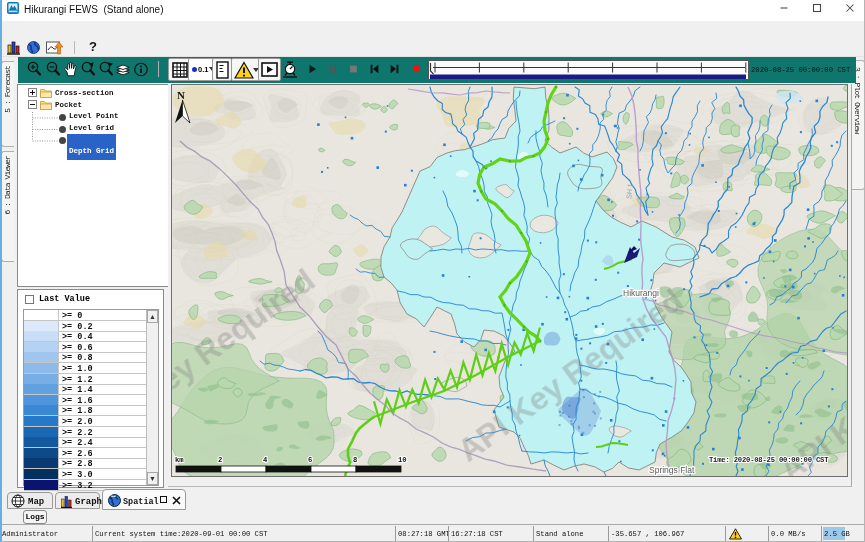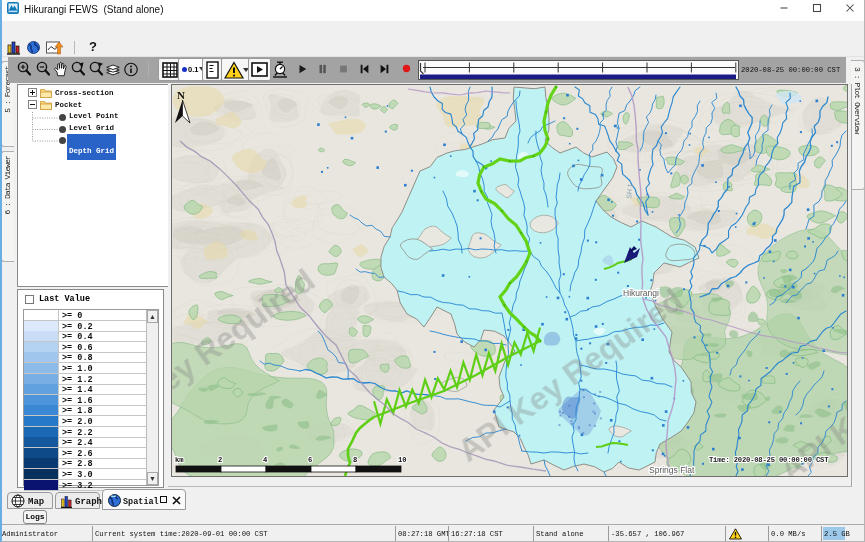--- a/index.html
+++ b/index.html
@@ -16,21 +16,21 @@
 #menu span { position:absolute; top:2px; }
 
 #tb1 { position:absolute; left:0; top:38px; right:0; height:19px; background:#f0f0f0; border-bottom:1px solid #e3e3e3; }
 
 .vtab { position:absolute; background:#f4f4f2; border:1px solid #b0b0b0; border-radius:3px 3px 0 0; font-family:"Liberation Mono",monospace; color:#222; }
 .vtabL { left:1px; width:13px; border-radius:3px 0 0 3px; border-right:none; }
 .vtabL span { position:absolute; left:1px; top:4px; writing-mode:vertical-rl; transform:rotate(180deg); font-size:8px; letter-spacing:-0.9px; white-space:nowrap; }
 .vtabR { right:0px; width:14px; border-radius:0 3px 3px 0; border-left:none; background:#f4f4f2; }
 .vtabR span { position:absolute; left:2px; top:6px; writing-mode:vertical-rl; font-size:8px; letter-spacing:-0.9px; white-space:nowrap; }
 
-#mtb { position:absolute; left:8px; top:57px; width:838px; height:26px; background:#a3a3a3; }
+#mtb { position:absolute; left:18px; top:57px; width:838px; height:26px; background:#0f766e; }
 .tbtn { position:absolute; top:3px; }
 
 #treewrap { position:absolute; left:17px; top:84px; width:172px; height:203px; background:#fff; border:1px solid #8a8a8a; }
 #tree { position:absolute; inset:0; font-family:"Liberation Mono",monospace; font-size:7.5px; font-weight:bold; color:#111; }
 #tree .row { position:absolute; left:0; height:11px; white-space:nowrap; }
 #treesb { position:absolute; right:0; top:0; bottom:0; width:9px; background:#fbfbfb; border-left:1px solid #dcdcdc; }
 
 #legwrap { position:absolute; left:17px; top:289px; width:147px; height:199px; background:#fff; border:1px solid #8a8a8a; }
 #legtbl { position:absolute; left:5px; top:19px; right:4px; bottom:1px; border:1px solid #9a9a9a; background:#fff; }
 .legrow { position:absolute; left:0; right:12px; height:11px; border-bottom:1px solid #c6c6c6; }

